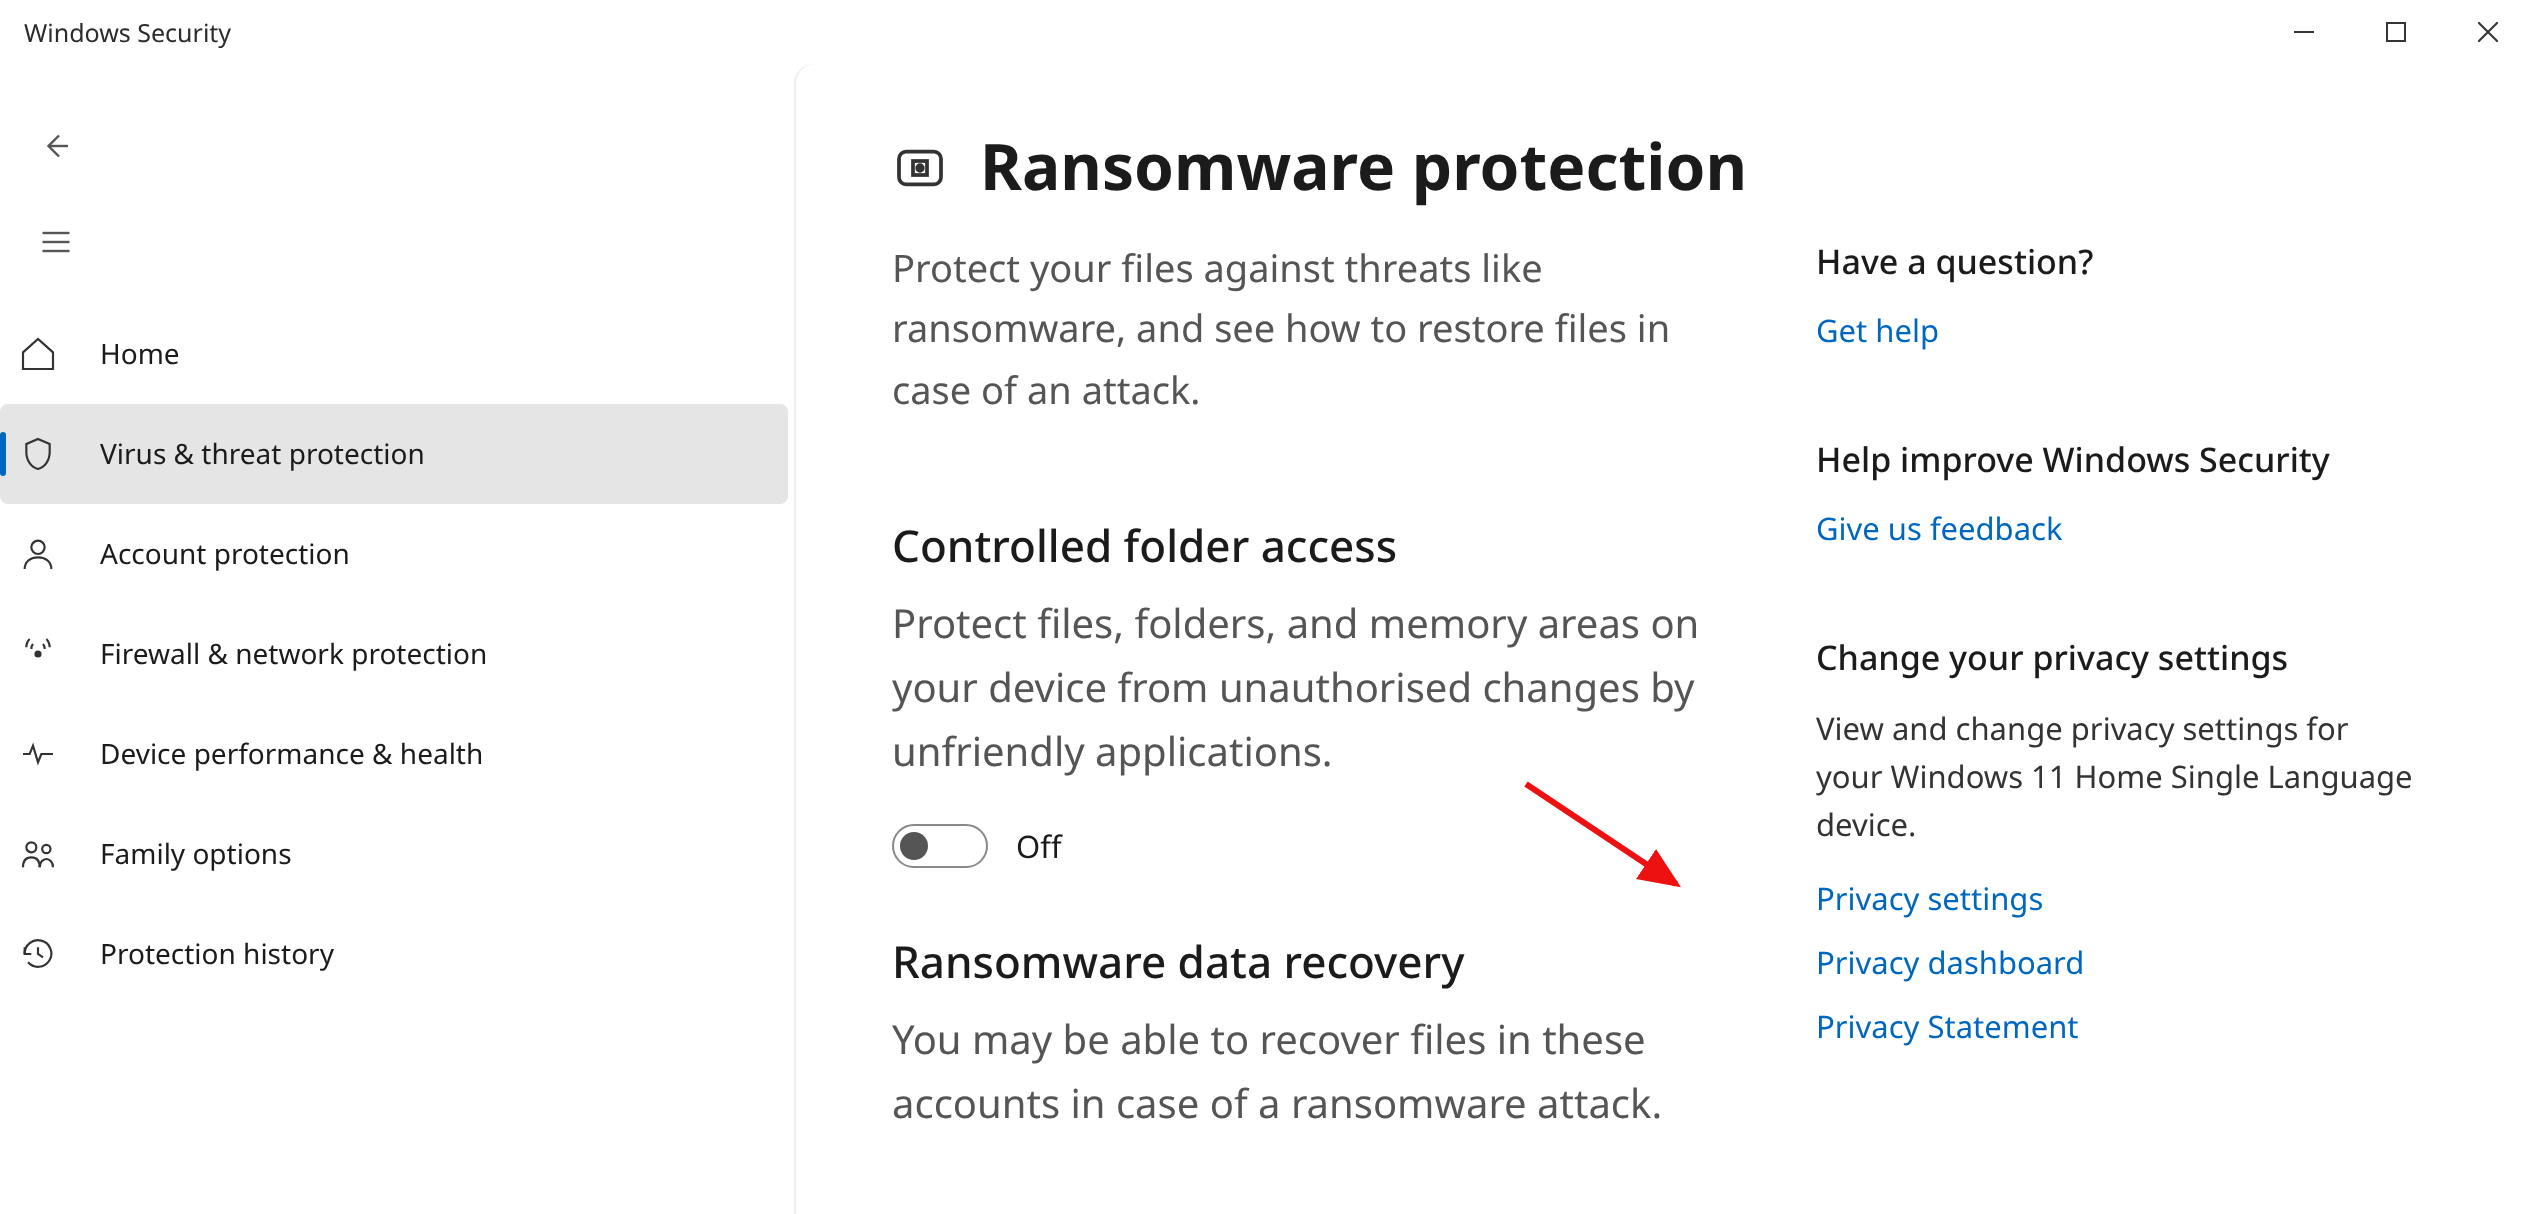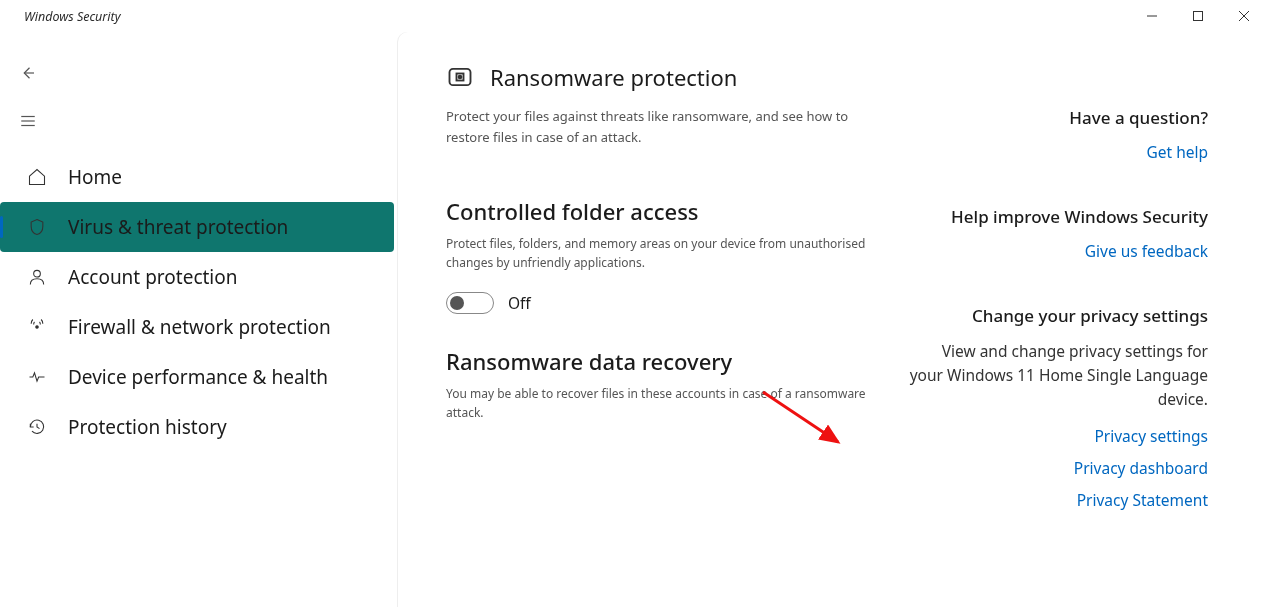--- a/index.html
+++ b/index.html
@@ -9,25 +9,24 @@
       font-family: "Segoe UI", "Segoe UI Variable", system-ui, sans-serif;
       background: #ffffff;
       color: #1b1b1b;
       overflow: hidden;
     }
     
     .titlebar {
       height: 32px;
       display: flex;
       align-items: center;
-      padding-left: 24px;
+      padding-left: 12px;
       font-size: 12.5px;
       color: #2b2b2b;
       position: relative;
-      font-style: italic;
     }
     .title-controls {
       position: absolute;
       right: 0;
       top: 0;
       height: 32px;
       display: flex;
       align-items: center;
     }
     .title-btn {
@@ -69,29 +68,29 @@
       margin-top: 6px;
       color: #555;
     }
     .nav {
       margin-top: 10px;
     }
     .nav-item {
       display: flex;
       align-items: center;
       height: 50px;
-      padding-left: 26px;
-      font-size: 19px;
+      padding-left: 8px;
+      font-size: 14px;
       color: #1b1b1b;
       border-radius: 4px;
       margin: 0 4px 0 0;
       position: relative;
     }
     .nav-item.active {
-      background: #0f766e;
+      background: #e5e5e5;
     }
     .nav-item.active::before {
       content: "";
       position: absolute;
       left: 0;
       top: 14px;
       bottom: 14px;
       width: 3px;
       border-radius: 2px;
       background: #0067c0;
@@ -124,44 +123,44 @@
     }
     .panel-header-icon {
       width: 28px;
       height: 28px;
       display: flex;
       align-items: center;
       justify-content: center;
     }
     .panel-header-icon svg { width: 28px; height: 28px; stroke: #333; fill: none; stroke-width: 1.6; }
     h1 {
-      font-size: 22px;
-      font-weight: 400;
+      font-size: 32px;
+      font-weight: 700;
       letter-spacing: 0;
     }
     .panel-cols {
       display: flex;
       gap: 32px;
     }
     .col-main { width: 430px; }
-    .col-side { width: 300px; padding-top: 0; text-align: right; }
+    .col-side { width: 300px; padding-top: 0; }
 
     .lead {
-      font-size: 13px;
+      font-size: 19px;
       line-height: 1.6;
       color: #555;
       margin-bottom: 48px;
     }
     h2 {
       font-size: 22px;
       font-weight: 500;
       margin-bottom: 8px;
     }
     .desc {
-      font-size: 12px;
+      font-size: 20px;
       line-height: 1.6;
       color: #555;
       margin-bottom: 20px;
     }
     .toggle-row {
       display: flex;
       align-items: center;
       gap: 14px;
       margin-bottom: 32px;
     }
@@ -302,20 +301,31 @@
 
       <div class="nav-item">
         <span class="nav-icon">
           <svg viewBox="0 0 24 24">
               <path d="M3 12 H7 L9 7 L12 17 L14 12 H21"></path>
             </svg>
         </span>
         <span>Device performance &amp; health</span>
       </div>
 
+      <div class="nav-item">
+        <span class="nav-icon">
+          <svg viewBox="0 0 24 24">
+              <circle cx="8" cy="8" r="3"></circle>
+              <circle cx="17" cy="9" r="2.5"></circle>
+              <path d="M3 20 C3 16 5 14 8 14 C11 14 13 16 13 20"></path>
+              <path d="M13 20 C13 17 15 15 17 15 C19 15 21 17 21 20"></path>
+            </svg>
+        </span>
+        <span>Family options</span>
+      </div>
 
       <div class="nav-item">
         <span class="nav-icon">
           <svg viewBox="0 0 24 24">
               <path d="M4 12 A8 8 0 1 1 6 17"></path>
               <polyline points="4 8 4 12 8 12"></polyline>
               <polyline points="12 8 12 12 15 14"></polyline>
             </svg>
         </span>
         <span>Protection history</span>

